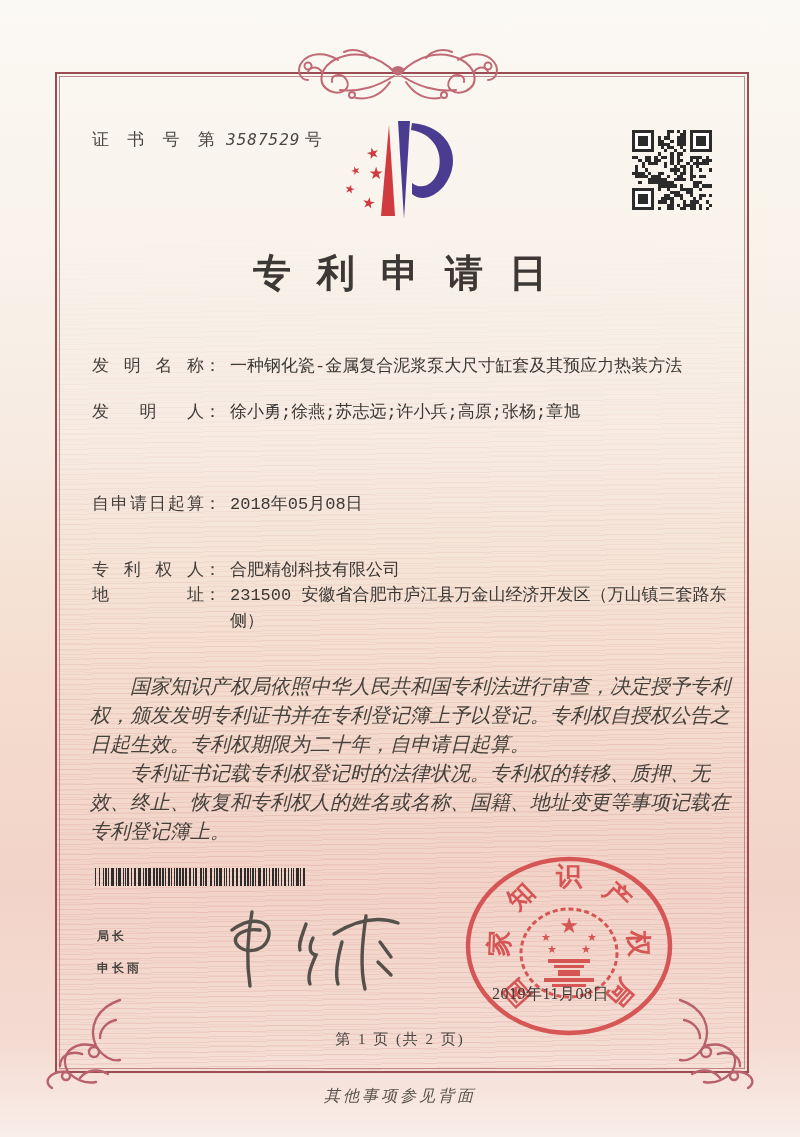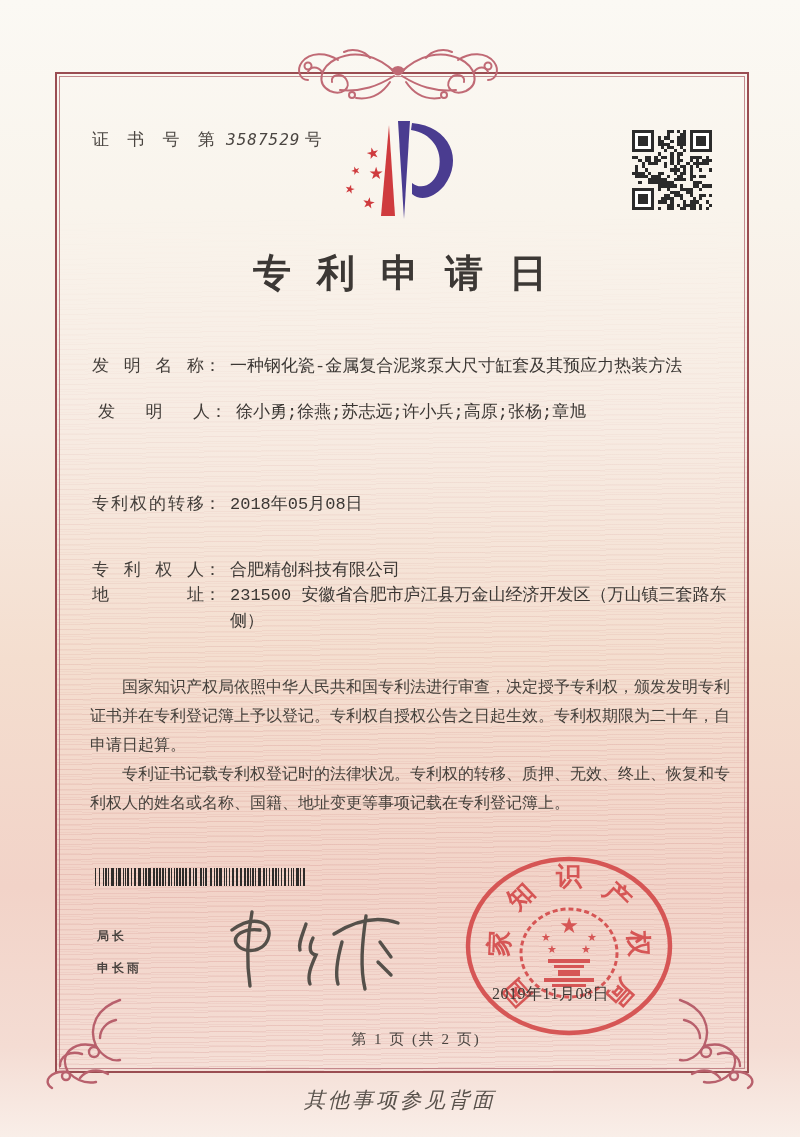--- a/index.html
+++ b/index.html
@@ -21,25 +21,25 @@
   .cert-no .digits{font-family:"DejaVu Sans Mono",monospace;font-size:16px;letter-spacing:1px;font-style:italic;}
   .title{left:0;top:248px;width:100%;text-align:center;font-size:38px;font-weight:600;
     color:#3c3835;letter-spacing:26px;text-indent:26px;}
   .row{left:92px;width:656px;font-size:17px;color:#3b3734;}
   .flabel{display:inline-block;width:112px;text-align:justify;text-align-last:justify;color:#423d39;vertical-align:top;}
   .colon{margin-right:9px;color:#423d39;}
   .fvalue{display:inline-block;vertical-align:top;max-width:512px;line-height:26px;font-family:Liberation Mono, monospace;}
   .mono{font-family:"DejaVu Sans Mono",monospace;font-size:16px;letter-spacing:.5px;}
   .pair2{position:absolute;left:298px;top:0;white-space:nowrap;}
   .pair2 .flabel{width:108px;}
-  .paras{left:90px;top:672px;width:654px;font-size:16px;line-height:29px;color:#46413c;}
+  .paras{left:90px;top:672px;width:654px;font-size:20px;line-height:29px;color:#46413c;font-style:italic;}
   .paras p{margin:0;text-indent:2em;}
   .officer{left:97px;font-size:12px;font-weight:600;color:#4a4440;letter-spacing:3px;}
-  .footer-page{left:55px;top:1030px;width:690px;text-align:center;font-size:15px;color:#4a4541;letter-spacing:2px;padding-left:16px;}
-  .back-note{left:0;top:1086px;width:800px;text-align:center;font-size:21px;font-style:italic;color:#59524c;letter-spacing:3px;}
+  .footer-page{left:55px;top:1030px;width:690px;text-align:center;font-size:15px;color:#4a4541;letter-spacing:2px;}
+  .back-note{left:0;top:1086px;width:800px;text-align:center;font-size:16px;font-style:italic;color:#59524c;letter-spacing:3px;}
   .seal-date{left:492px;top:984px;width:160px;font-size:16px;color:#3e3a36;letter-spacing:.5px;}
   svg{display:block;}
   .qr{image-rendering:pixelated;}
 </style>
 </head>
 <body>
 
 <div class="page">
 
   <div class="frame">
@@ -336,25 +336,25 @@
       <rect x="0" y="18" width="7" height="7" fill="#2b2b2b"></rect>
       <rect x="1" y="19" width="5" height="5" fill="#ffffff"></rect>
       <rect x="2" y="20" width="3" height="3" fill="#2b2b2b"></rect>
     </svg>
 
   <div class="abs title">专利申请日</div>
 
   <div class="abs row" style="top:354px;">
     <span class="flabel">发明名称</span><span class="colon">：</span><span class="fvalue">一种钢化瓷-金属复合泥浆泵大尺寸缸套及其预应力热装方法</span>
   </div>
-  <div class="abs row" style="top:400px;margin-left:6px;">
+  <div class="abs row" style="top:400px;">
     <span class="flabel">发明人</span><span class="colon">：</span><span class="fvalue">徐小勇;徐燕;苏志远;许小兵;高原;张杨;章旭</span>
   </div>
   <div class="abs row" style="top:492px;">
-    <span class="flabel">专利权的转移</span><span class="colon">：</span><span class="fvalue">2018年05月08日</span>
+    <span class="flabel">自申请日起算</span><span class="colon">：</span><span class="fvalue">2018年05月08日</span>
   </div>
   <div class="abs row" style="top:558px;">
     <span class="flabel">专利权人</span><span class="colon">：</span><span class="fvalue">合肥精创科技有限公司</span>
   </div>
   <div class="abs row" style="top:583px;">
     <span class="flabel">地址</span><span class="colon">：</span><span class="fvalue" style="width:512px;">231500 安徽省合肥市庐江县万金山经济开发区（万山镇三套路东侧）</span>
   </div>
 
   <div class="abs paras">
     <p>国家知识产权局依照中华人民共和国专利法进行审查，决定授予专利权，颁发发明专利证书并在专利登记簿上予以登记。专利权自授权公告之日起生效。专利权期限为二十年，自申请日起算。</p>

